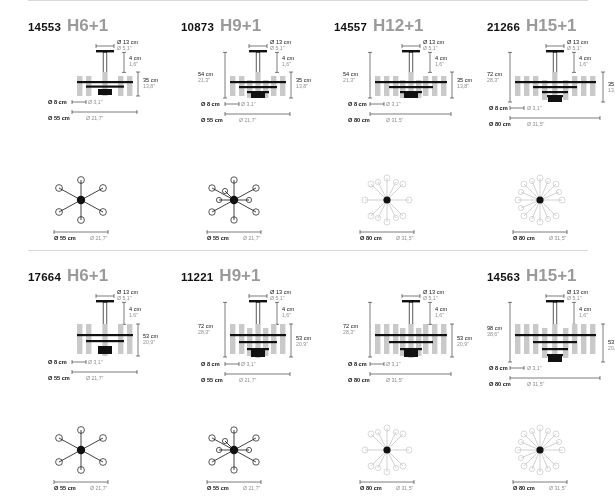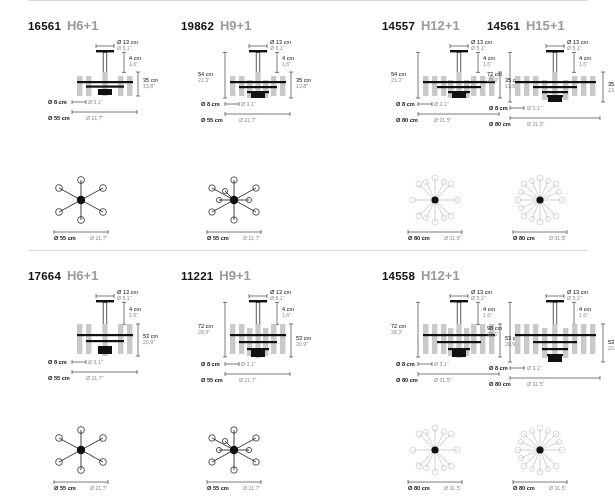--- a/index.html
+++ b/index.html
@@ -9,26 +9,26 @@
     font-family:"Liberation Sans", sans-serif;
     color:#1a1a1a;
     overflow:hidden;
   }
   .sheet{position:relative;width:615px;height:500px;}
   .row{position:relative;width:615px;height:250px;}
   .hrule{position:absolute;left:28px;top:0;width:560px;height:1px;background:#d9d9d9;}
   .cell{position:absolute;top:0;width:153px;height:250px;}
   .c0{left:28px;}
   .c1{left:181px;}
-  .c2{left:334px;margin-left:48px;}
+  .c2{left:334px;}
   .c3{left:487px;}
 
   .title{position:absolute;left:0;top:16px;white-space:nowrap;}
   .code{font-size:11.5px;font-weight:bold;letter-spacing:.2px;color:#111;}
-  .variant{font-size:13px;font-weight:bold;color:#9a9a9a;margin-left:6px;}
+  .variant{font-size:17px;font-weight:bold;color:#9a9a9a;margin-left:6px;}
 
   .elev{position:absolute;left:0;top:36px;width:153px;height:130px;}
   .plan{position:absolute;left:0;top:170px;width:153px;height:76px;}
 
   svg{display:block;overflow:visible;}
   .ln{stroke:#111;stroke-width:.8;fill:none;}
   .lnq{stroke:#bdbdbd;stroke-width:.7;fill:none;}
   .dim{stroke:#111;stroke-width:.55;fill:none;}
   .blk{fill:#111;}
   .gry{fill:#c9c9c9;}
@@ -43,21 +43,21 @@
 </head>
 <body>
 
 <div class="sheet">
 
   <div class="row">
     <div class="hrule"></div>
 
     <div class="cell c0">
       <div class="title">
-        <span class="code">16561</span><span class="variant">H6+1</span>
+        <span class="code">14553</span><span class="variant">H6+1</span>
       </div>
 
       <div class="elev">
         <svg width="153" height="130" viewBox="0 0 153 130">
 
           <rect x="68" y="14" width="18" height="2.4" class="blk"></rect>
 
           <rect x="75.2" y="16.4" width="3.6" height="20" class="wht"></rect>
 
           <path class="dim" d="M68 10 H86 M68 8 V12 M86 8 V12"></path>
@@ -107,21 +107,21 @@
           </g>
           <path class="dim" d="M26 62 H80 M26 60 V64 M80 60 V64"></path>
           <text class="lbl-b" x="26" y="70">Ø 55 cm</text>
           <text class="lbl-g" x="62" y="70">Ø 21,7"</text>
         </svg>
       </div>
     </div>
 
     <div class="cell c1">
       <div class="title">
-        <span class="code">19862</span><span class="variant">H9+1</span>
+        <span class="code">10873</span><span class="variant">H9+1</span>
       </div>
 
       <div class="elev">
         <svg width="153" height="130" viewBox="0 0 153 130">
           <rect x="68" y="14" width="18" height="2.4" class="blk"></rect>
           <rect x="75.2" y="16.4" width="3.6" height="20" class="wht"></rect>
           <path class="dim" d="M68 10 H86 M68 8 V12 M86 8 V12"></path>
           <path class="dim" d="M96 16.4 V36.4 M94 16.4 H98 M94 36.4 H98"></path>
 
           <rect x="49" y="40" width="5.4" height="20" class="gry"></rect>
@@ -246,21 +246,21 @@
           </g>
           <path class="dim" d="M26 62 H80 M26 60 V64 M80 60 V64"></path>
           <text class="lbl-b" x="26" y="70">Ø 80 cm</text>
           <text class="lbl-g" x="62" y="70">Ø 31,5"</text>
         </svg>
       </div>
     </div>
 
     <div class="cell c3">
       <div class="title">
-        <span class="code">14561</span><span class="variant">H15+1</span>
+        <span class="code">21266</span><span class="variant">H15+1</span>
       </div>
 
       <div class="elev">
         <svg width="153" height="130" viewBox="0 0 153 130">
           <rect x="59" y="14" width="18" height="2.4" class="blk"></rect>
           <rect x="66.2" y="16.4" width="3.6" height="20" class="wht"></rect>
           <path class="dim" d="M59 10 H77 M59 8 V12 M77 8 V12"></path>
           <path class="dim" d="M87 16.4 V36.4 M85 16.4 H89 M85 36.4 H89"></path>
 
           <rect x="28" y="40" width="5.4" height="20" class="gry"></rect>
@@ -450,23 +450,20 @@
             <circle cx="53" cy="30" r="4.2" class="blk"></circle>
           </g>
           <path class="dim" d="M26 62 H80 M26 60 V64 M80 60 V64"></path>
           <text class="lbl-b" x="26" y="70">Ø 55 cm</text>
           <text class="lbl-g" x="62" y="70">Ø 21,7"</text>
         </svg>
       </div>
     </div>
 
     <div class="cell c2">
-      <div class="title">
-        <span class="code">14558</span><span class="variant">H12+1</span>
-      </div>
 
       <div class="elev">
         <svg width="153" height="130" viewBox="0 0 153 130">
           <rect x="68" y="14" width="18" height="2.4" class="blk"></rect>
           <rect x="75.2" y="16.4" width="3.6" height="22" class="wht"></rect>
           <path class="dim" d="M68 10 H86 M68 8 V12 M86 8 V12"></path>
           <path class="dim" d="M96 16.4 V38.4 M94 16.4 H98 M94 38.4 H98"></path>
 
           <rect x="41" y="38" width="5.4" height="30" class="gry"></rect>
           <rect x="50" y="38" width="5.4" height="30" class="gry"></rect>
@@ -522,20 +519,23 @@
             <circle cx="53" cy="30" r="3.6" class="blk"></circle>
           </g>
           <path class="dim" d="M26 62 H80 M26 60 V64 M80 60 V64"></path>
           <text class="lbl-b" x="26" y="70">Ø 80 cm</text>
           <text class="lbl-g" x="62" y="70">Ø 31,5"</text>
         </svg>
       </div>
     </div>
 
     <div class="cell c3">
+      <div class="title">
+        <span class="code">14563</span><span class="variant">H15+1</span>
+      </div>
 
       <div class="elev">
         <svg width="153" height="130" viewBox="0 0 153 130">
           <rect x="59" y="14" width="18" height="2.4" class="blk"></rect>
           <rect x="66.2" y="16.4" width="3.6" height="22" class="wht"></rect>
           <path class="dim" d="M59 10 H77 M59 8 V12 M77 8 V12"></path>
           <path class="dim" d="M87 16.4 V38.4 M85 16.4 H89 M85 38.4 H89"></path>
 
           <rect x="28" y="38" width="5.4" height="30" class="gry"></rect>
           <rect x="37" y="38" width="5.4" height="30" class="gry"></rect>

